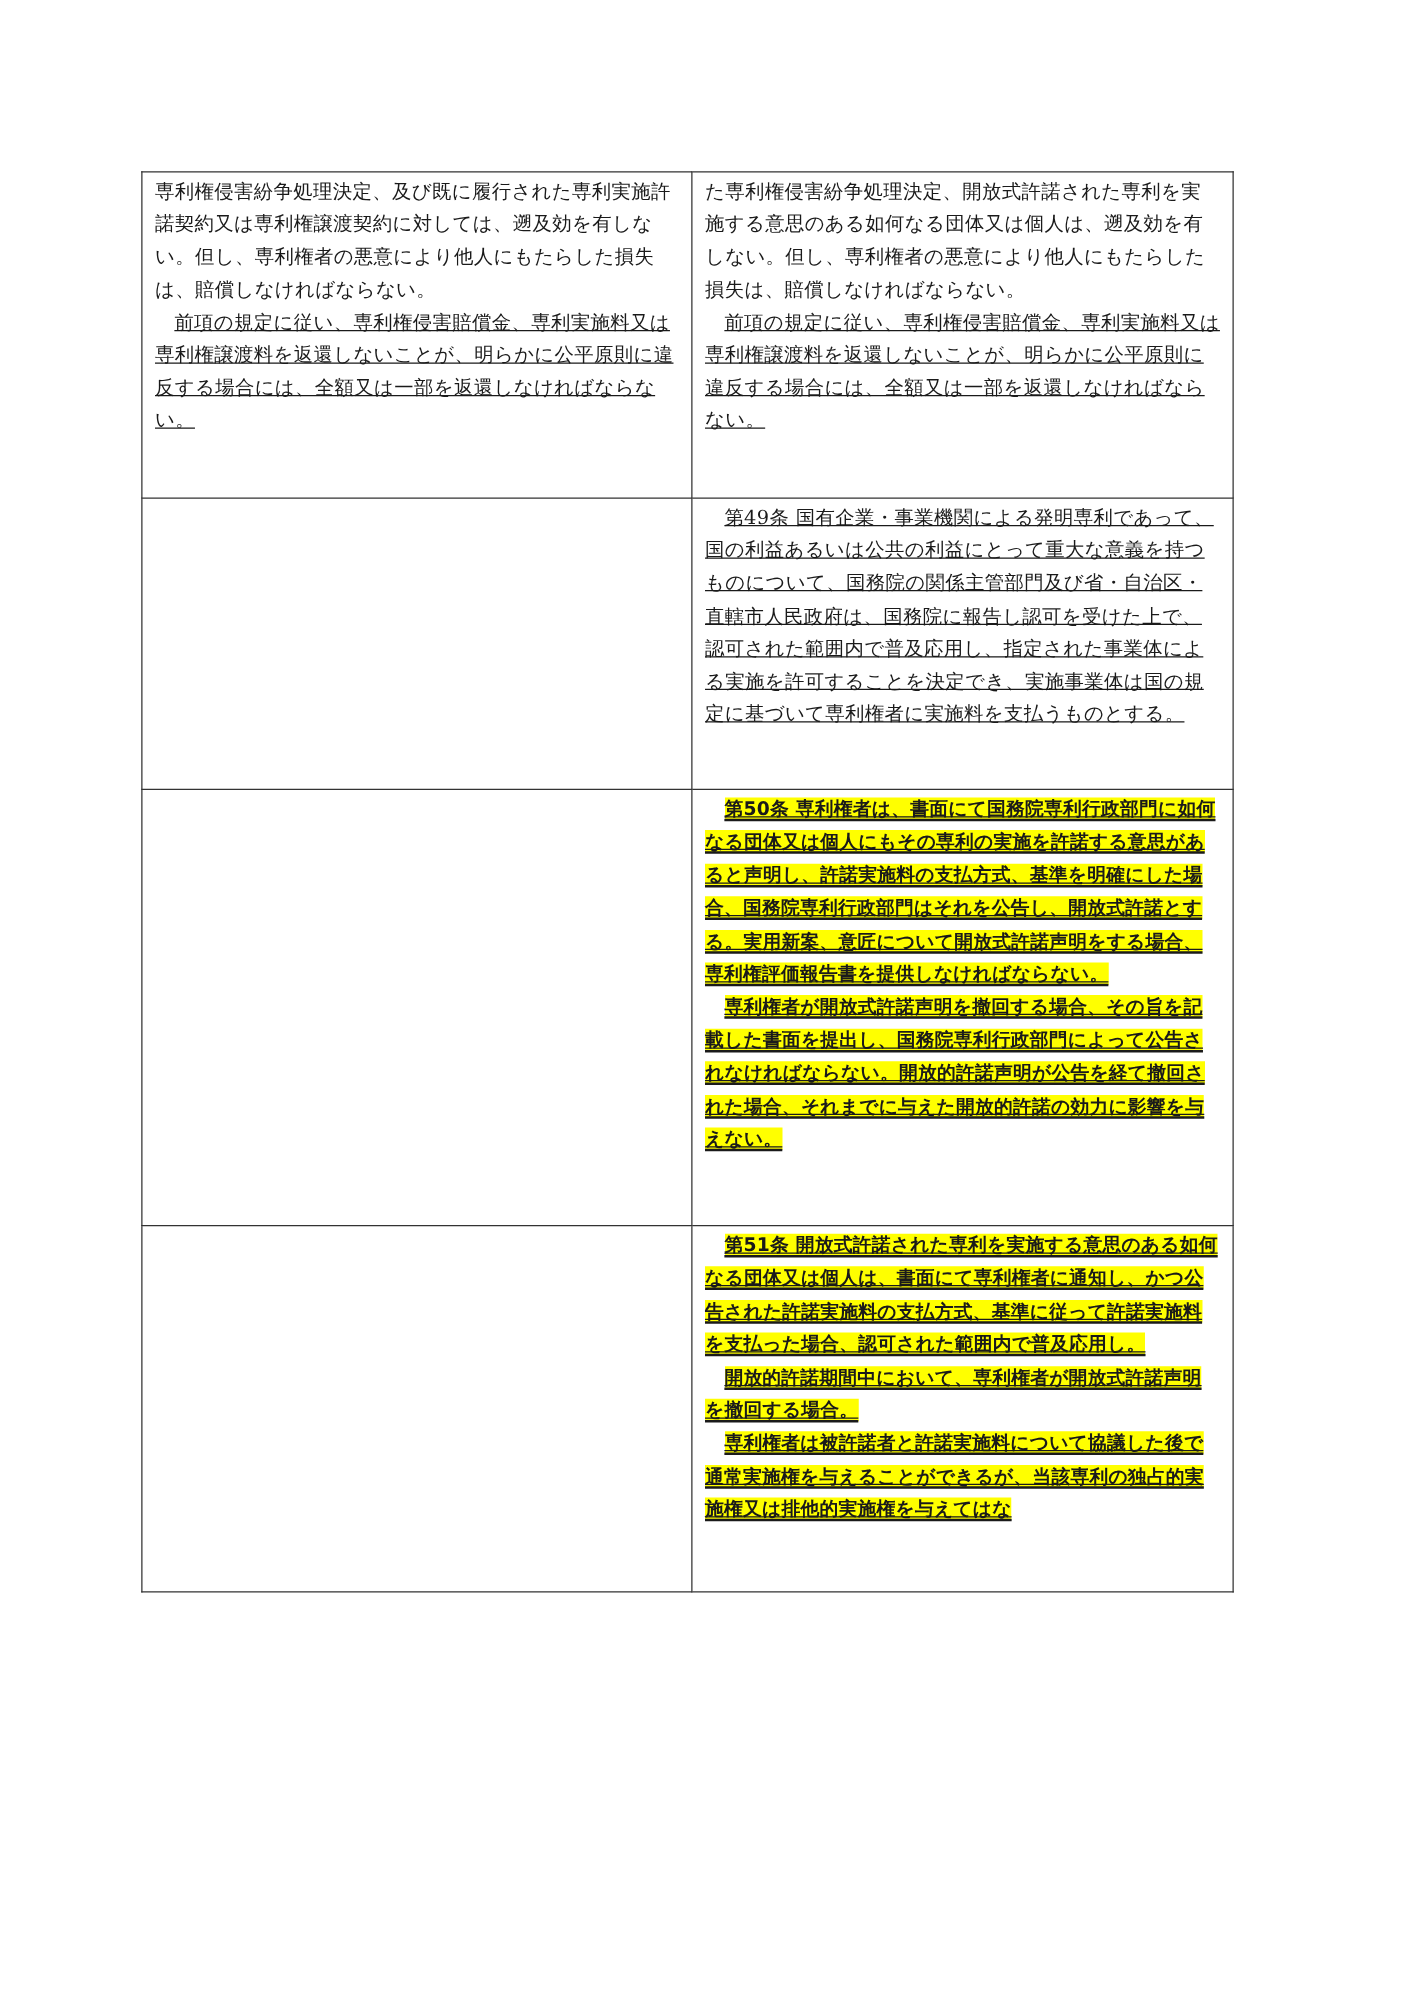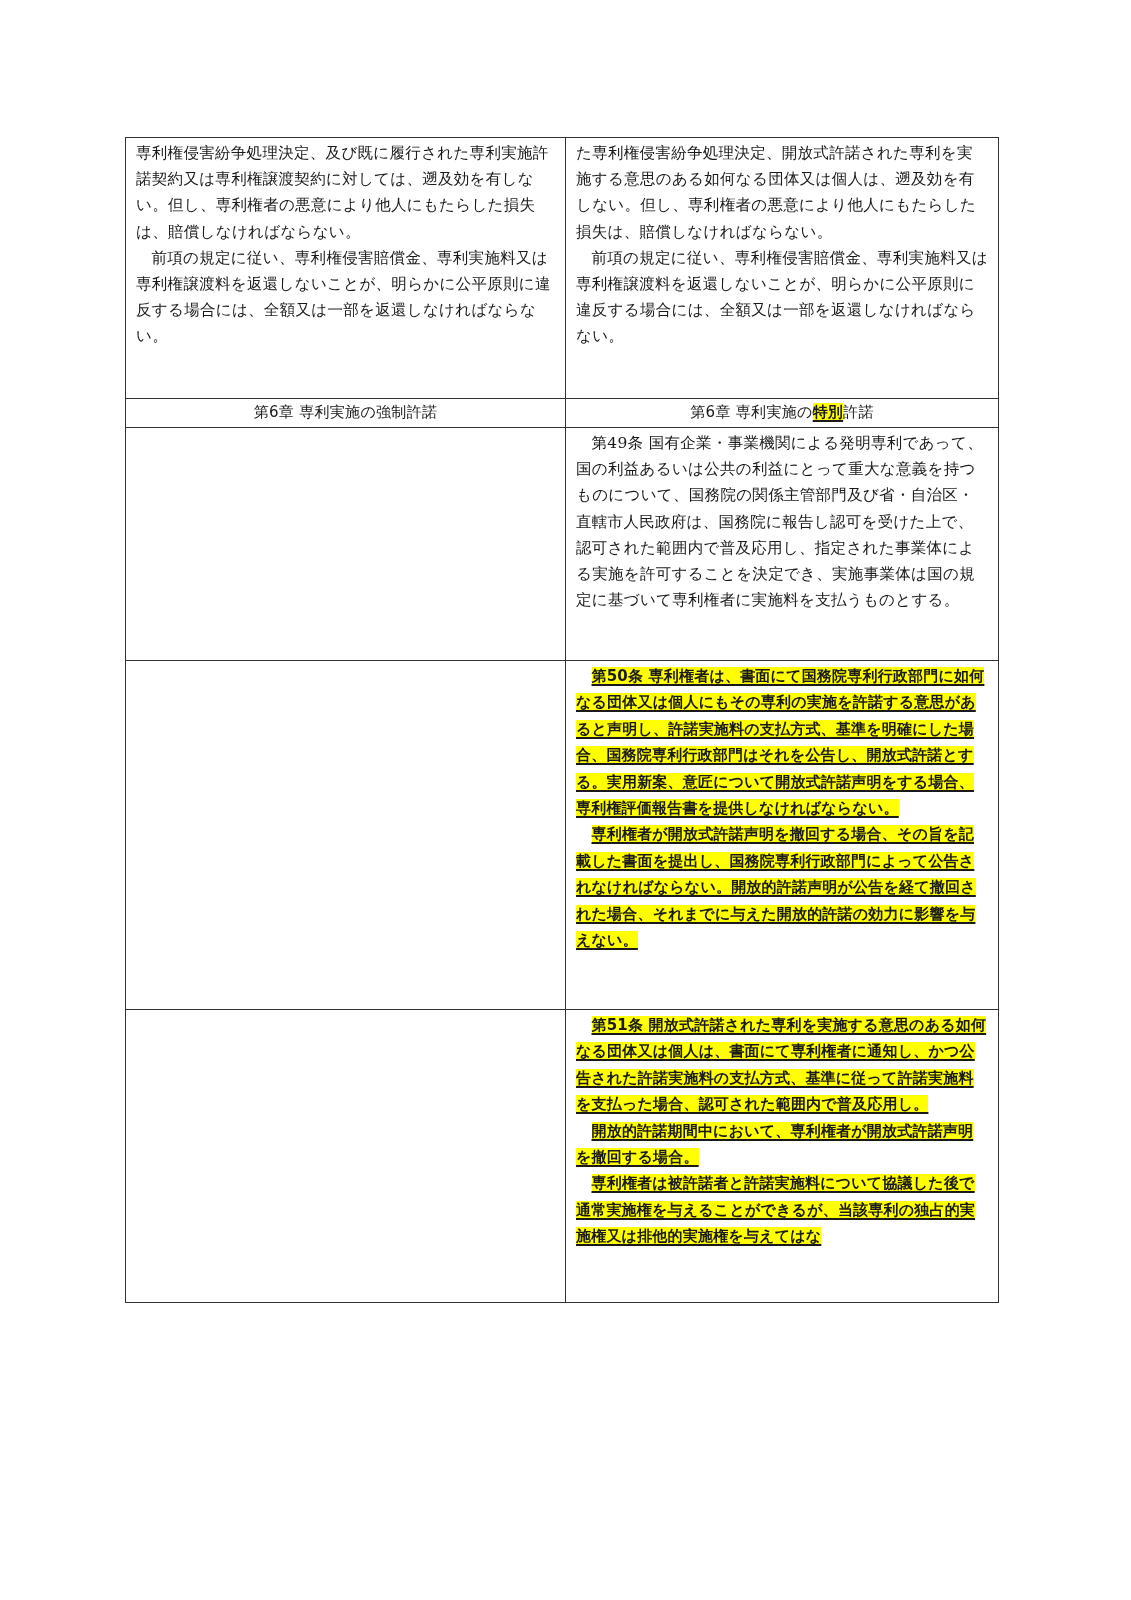--- a/index.html
+++ b/index.html
@@ -2,38 +2,38 @@
 <html><head>
   <meta charset="utf-8">
   <style>
     html, body { margin: 0; padding: 0; background: #ffffff; }
     body {
       width: 1131px; height: 1600px; position: relative; overflow: hidden;
       font-family: "DejaVu Serif", "Liberation Serif", serif;
       color: #1a1a1a;
     }
     .page-table {
-      position: absolute; left: 125px; top: 137px;
+      position: absolute; left: 113px; top: 137px;
       width: 873px;
       border-collapse: collapse;
       table-layout: fixed;
     }
     .page-table td {
       border: 1px solid #333;
       vertical-align: top;
       padding: 2px 10px 2px 10px;
       font-size: 15.5px;
       line-height: 26.2px;
       letter-spacing: 0.3px;
       word-break: break-all;
     }
     .col-left { width: 440px; }
     .col-right { width: 433px; }
     .cell p { margin: 0; }
-    .indent { text-indent: 1em; }
+    .indent { text-indent: 1em; text-decoration: underline; }
     .chapter-row td {
       text-align: center;
       padding-top: 0; padding-bottom: 0;
       height: 28px;
       line-height: 27px;
       font-family: "DejaVu Sans", "Liberation Sans", sans-serif;
       font-size: 15px;
     }
     .hl {
       background: #ffff00;
@@ -65,28 +65,20 @@
       <td class="cell">
         <p>専利権侵害紛争処理決定、及び既に履行された専利実施許諾契約又は専利権譲渡契約に対しては、遡及効を有しない。但し、専利権者の悪意により他人にもたらした損失は、賠償しなければならない。</p>
         <p class="indent">前項の規定に従い、専利権侵害賠償金、専利実施料又は専利権譲渡料を返還しないことが、明らかに公平原則に違反する場合には、全額又は一部を返還しなければならない。</p>
       </td>
       <td class="cell">
         <p>た専利権侵害紛争処理決定、開放式許諾された専利を実施する意思のある如何なる団体又は個人は、遡及効を有しない。但し、専利権者の悪意により他人にもたらした損失は、賠償しなければならない。</p>
         <p class="indent">前項の規定に従い、専利権侵害賠償金、専利実施料又は専利権譲渡料を返還しないことが、明らかに公平原則に違反する場合には、全額又は一部を返還しなければならない。</p>
       </td>
     </tr>
 
-    <tr class="chapter-row">
-      <td>
-        <span>第6章  専利実施の強制許諾</span>
-      </td>
-      <td>
-        <span>第6章  専利実施の</span><span class="hl">特別</span><span>許諾</span>
-      </td>
-    </tr>
 
 
     <tr class="row-49">
       <td class="cell"></td>
       <td class="cell">
         <p class="indent">第49条  国有企業・事業機関による発明専利であって、国の利益あるいは公共の利益にとって重大な意義を持つものについて、国務院の関係主管部門及び省・自治区・直轄市人民政府は、国務院に報告し認可を受けた上で、認可された範囲内で普及応用し、指定された事業体による実施を許可することを決定でき、実施事業体は国の規定に基づいて専利権者に実施料を支払うものとする。</p>
       </td>
     </tr>
 
     <tr class="row-50">

